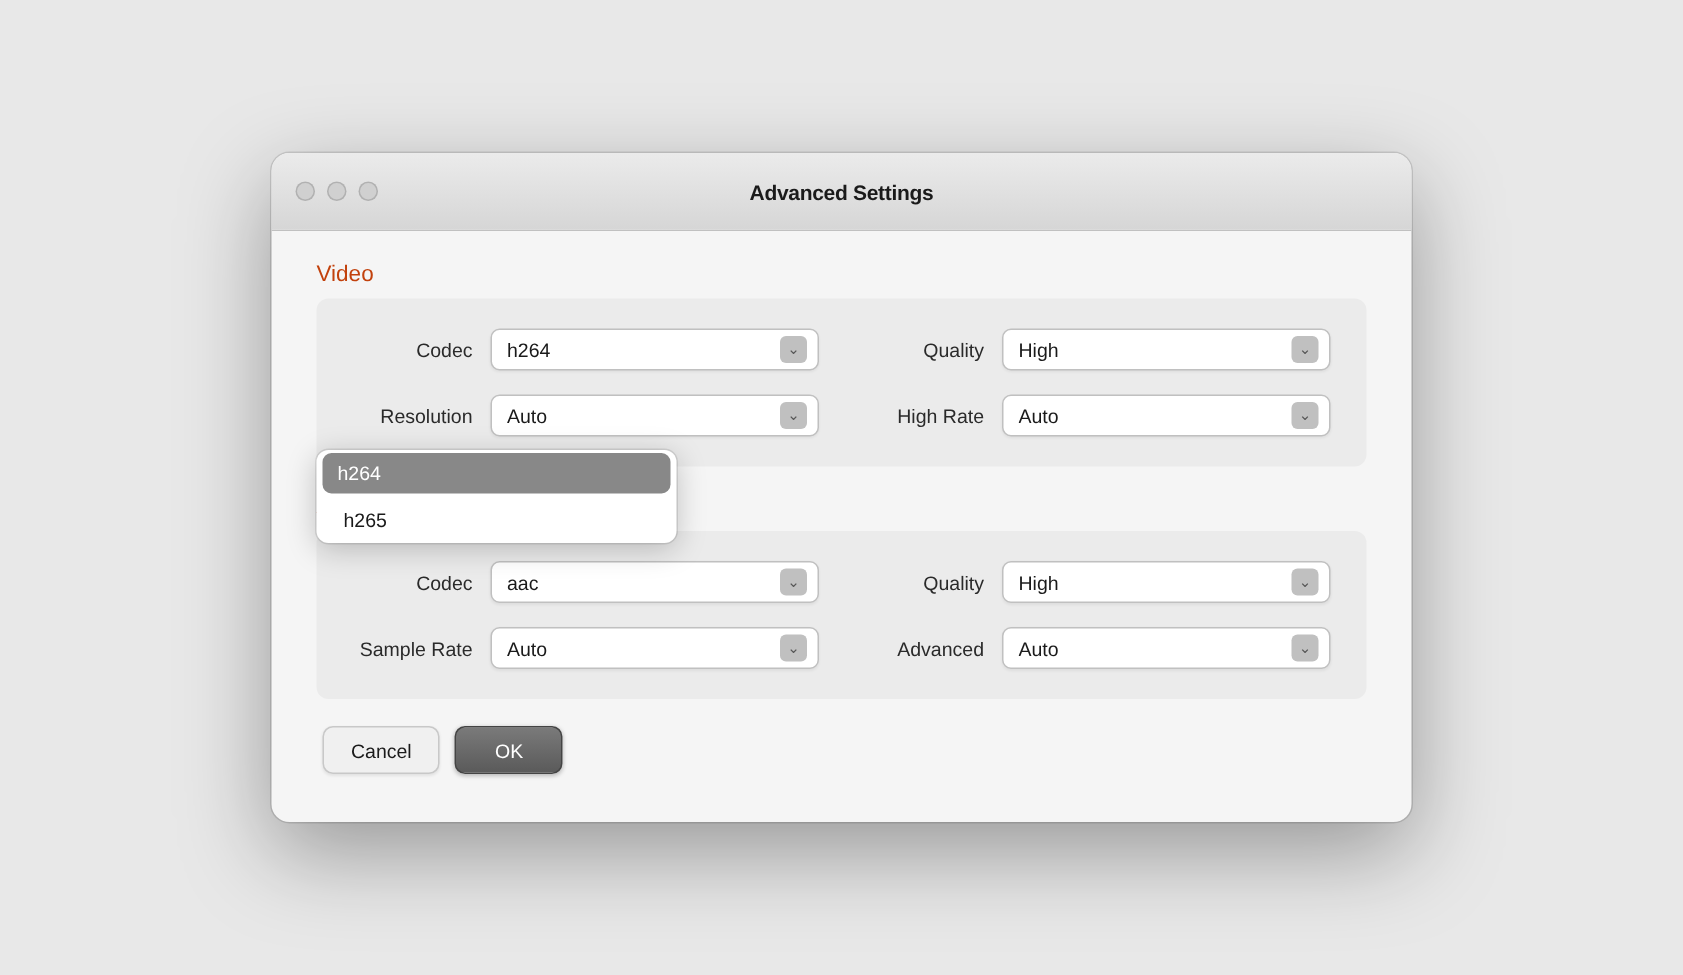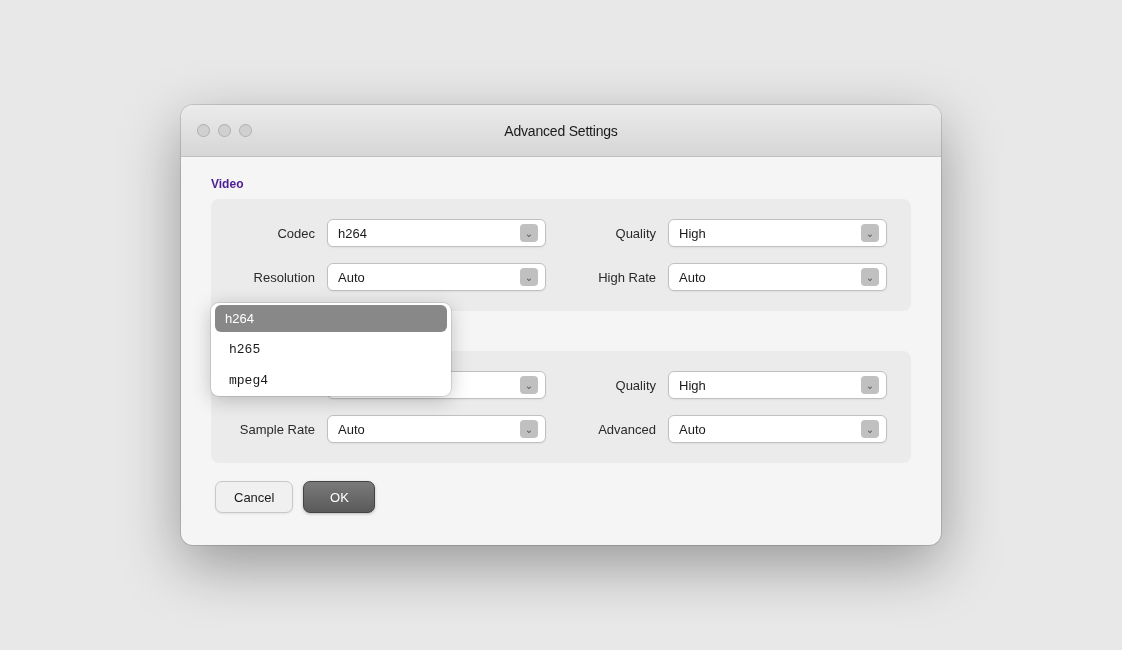--- a/index.html
+++ b/index.html
@@ -46,33 +46,33 @@
       border-radius: 50%;
       background: #d0d0d0;
       border: 1px solid rgba(0,0,0,0.15);
     }
 
     .window-title {
       position: absolute;
       left: 50%;
       transform: translateX(-50%);
       font-size: 14px;
-      font-weight: 400;
+      font-weight: 700;
       color: #1a1a1a;
       letter-spacing: -0.2px;
     }
 
     .window-content {
       padding: 20px 30px 28px;
     }
 
     .section-label {
-      font-size: 12px;
-      color: #4c1d95;
-      font-weight: 700;
+      font-size: 15px;
+      color: #c2410c;
+      font-weight: 400;
       margin-bottom: 8px;
     }
 
     .section-box {
       background: #ebebeb;
       border-radius: 8px;
       padding: 20px 24px;
       margin-bottom: 18px;
     }
 
@@ -190,21 +190,20 @@
     .dropdown-item.selected {
       background: #888;
       color: #fff;
       border-radius: 6px;
       margin: 2px 4px;
       padding: 6px 10px;
     }
 
     .dropdown-item:not(:first-child):not(.selected) {
       padding-left: 18px;
-      font-family: Liberation Mono, monospace;
     }
   </style>
 </head>
 <body>
 
 <div class="window">
   <div class="title-bar">
     <div class="traffic-lights">
       <div class="traffic-light"></div>
       <div class="traffic-light"></div>
@@ -331,16 +330,15 @@
     <div class="bottom-bar">
       <button class="btn btn-cancel">Cancel</button>
       <button class="btn btn-ok">OK</button>
     </div>
 
   </div>
 
   <div class="dropdown-overlay">
     <div class="dropdown-item selected">h264</div>
     <div class="dropdown-item">h265</div>
-    <div class="dropdown-item">mpeg4</div>
   </div>
 
 </div>
 
 </body></html>

